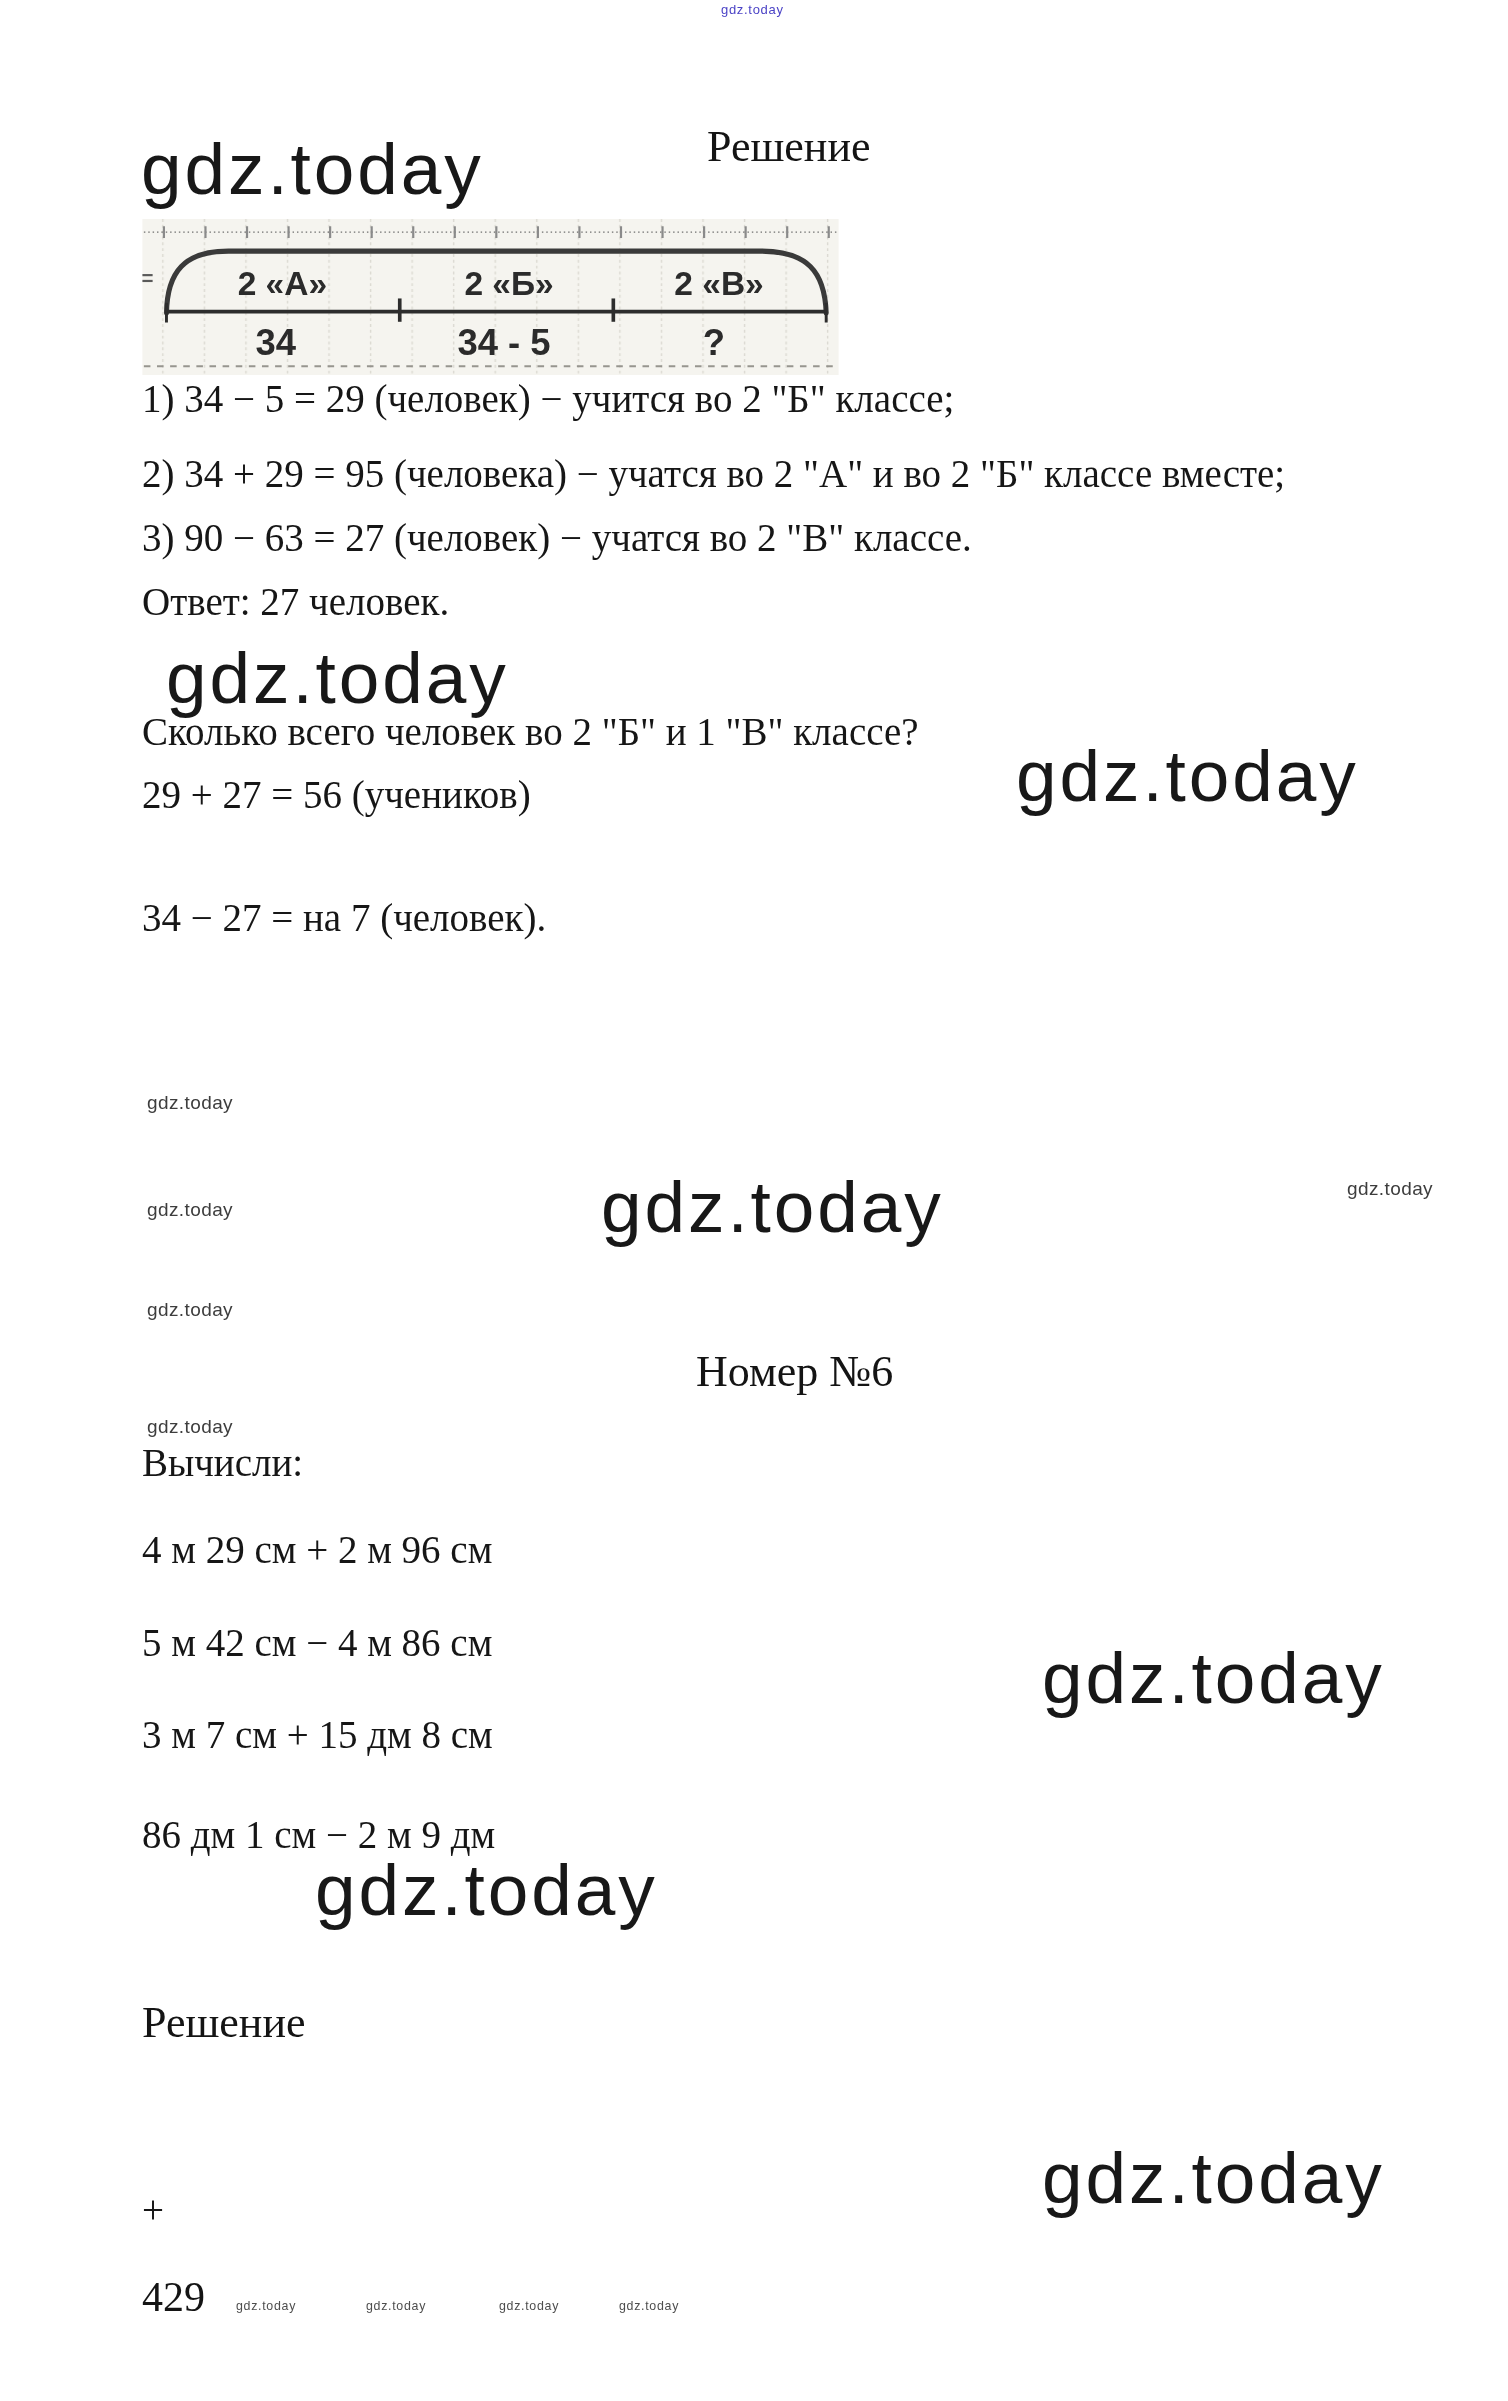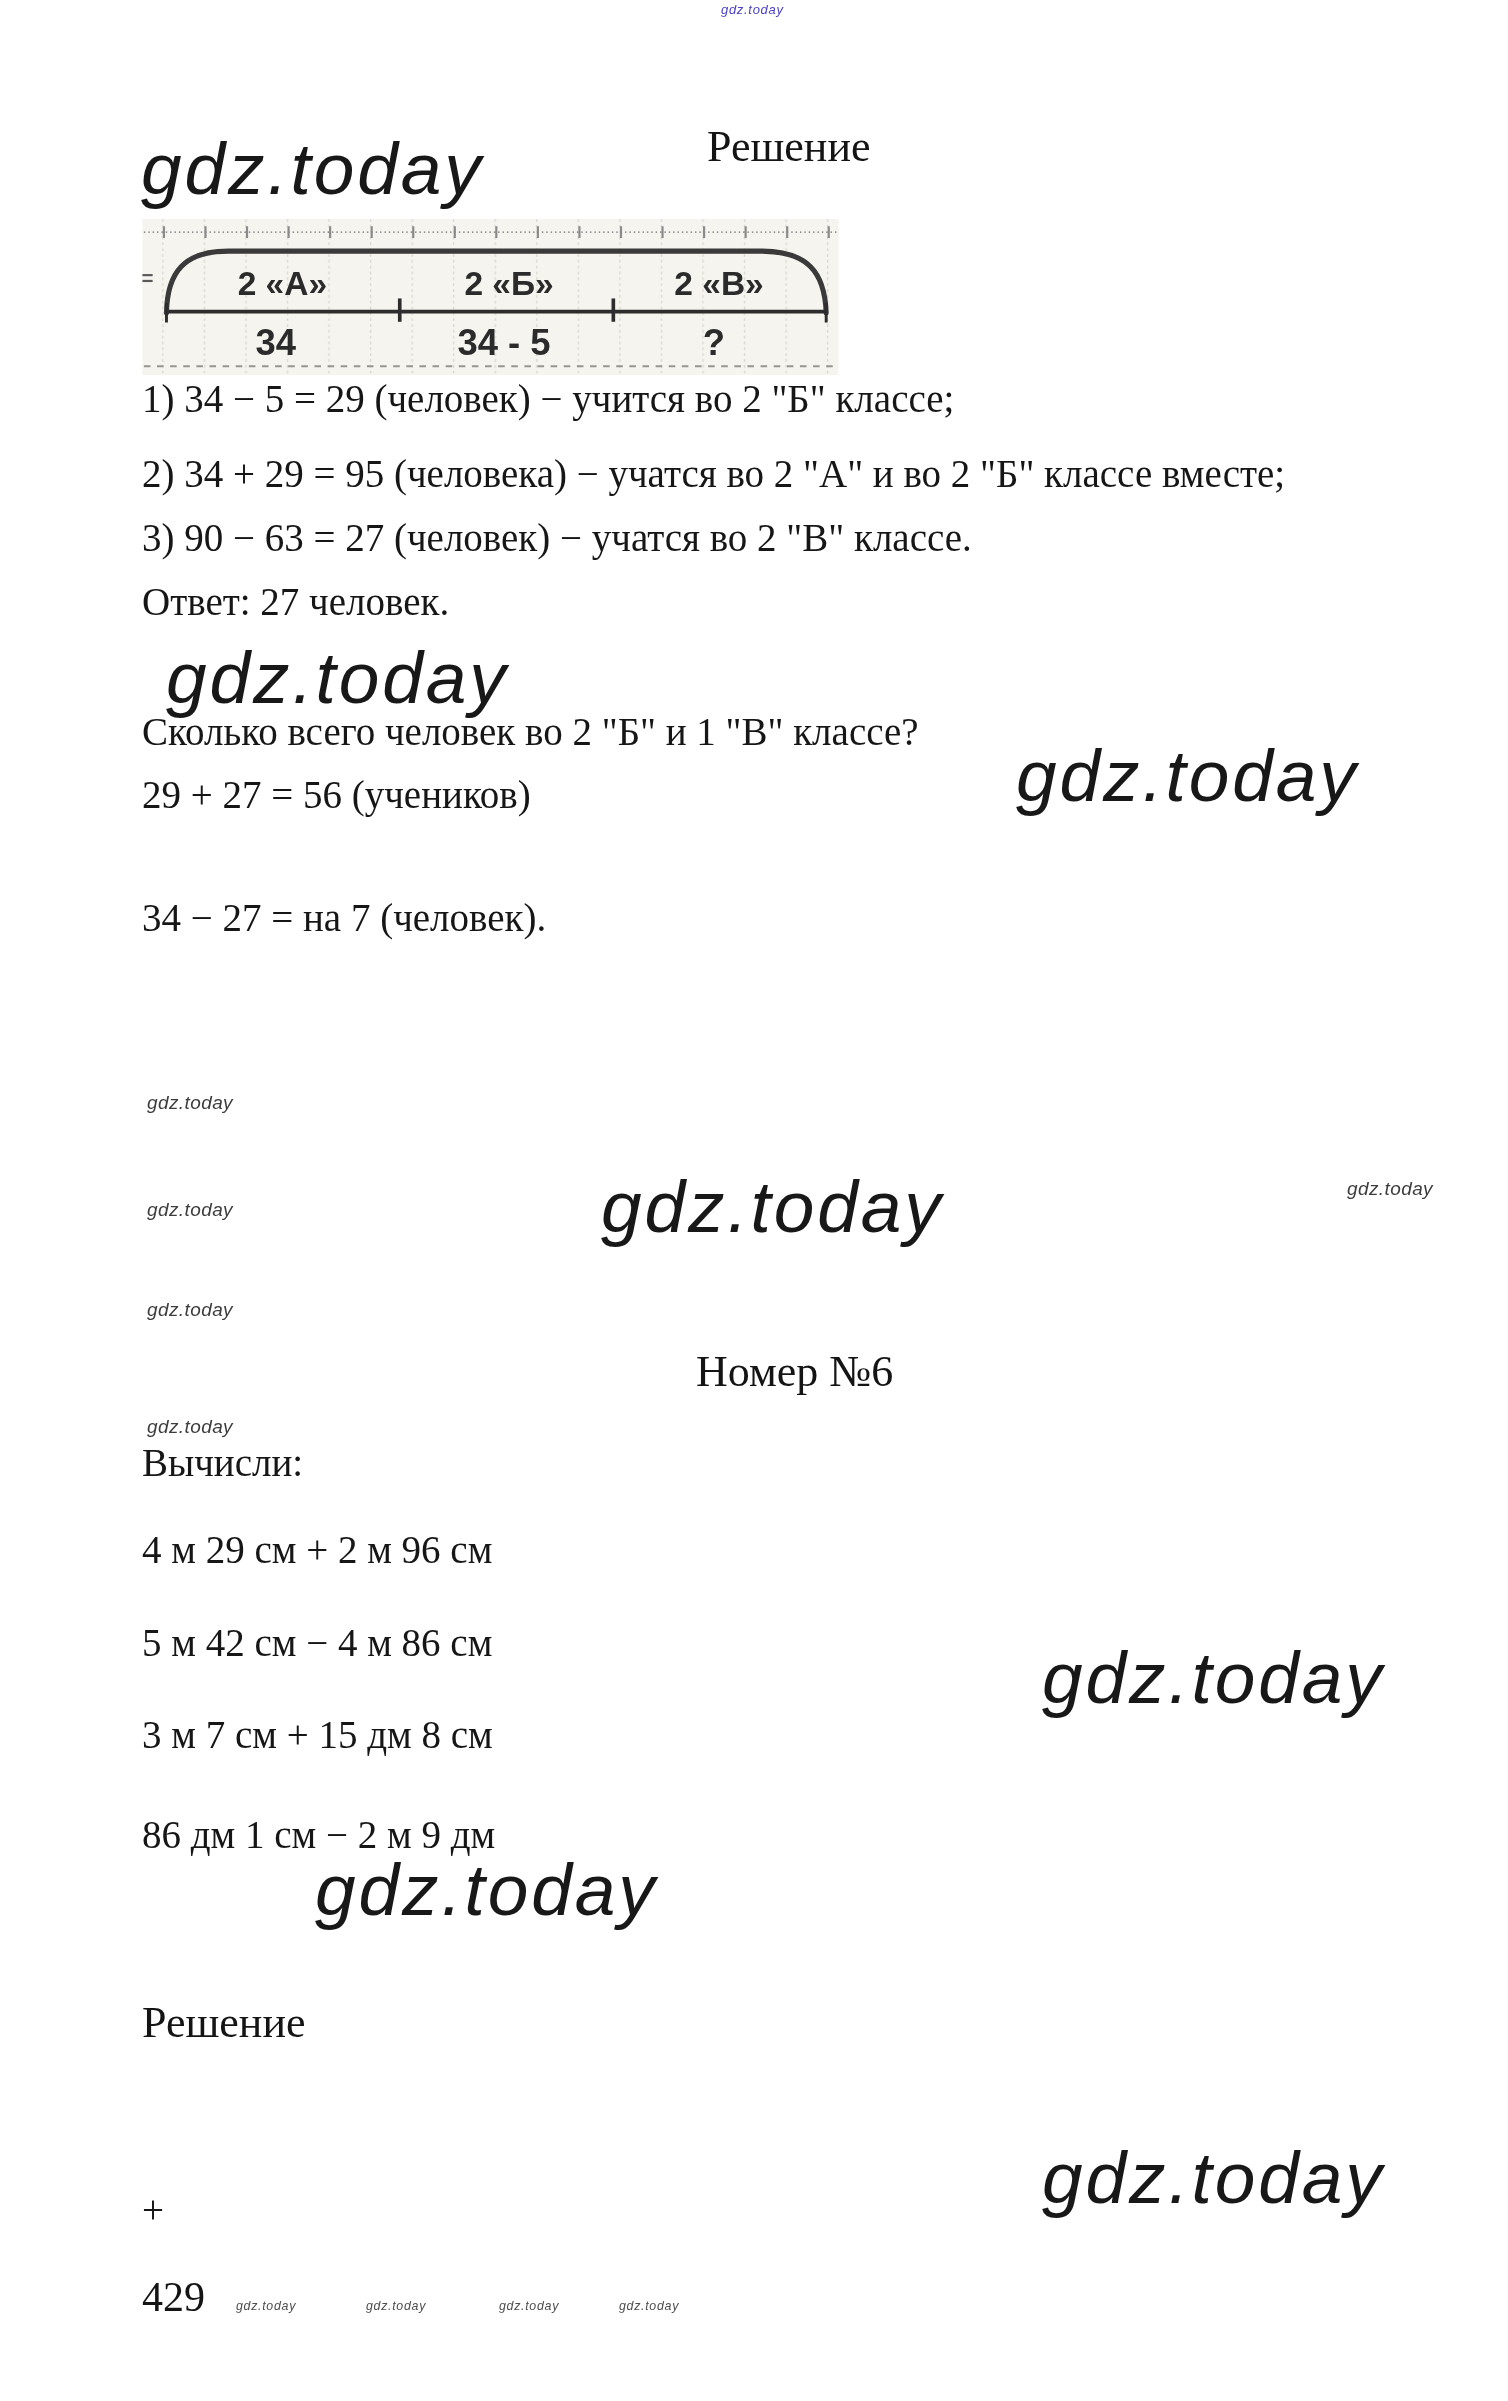--- a/index.html
+++ b/index.html
@@ -2,21 +2,21 @@
 <html style="font-size:11.7px"><head>
 <meta charset="utf-8">
 <style>
   html,body{margin:0;padding:0;background:#ffffff;}
   #page{position:relative;width:1509px;height:2401px;background:#ffffff;overflow:hidden;
         font-family:"Liberation Serif",serif;color:#1a1a1a;}
   .abs{position:absolute;white-space:nowrap;}
   .body-text{font-family:"Liberation Serif",serif;font-size:39px;color:#161616;}
   .heading{font-family:"Liberation Serif",serif;font-size:44px;color:#141414;}
   .pagenum{font-family:"Liberation Serif",serif;font-size:42px;color:#141414;}
-  .wm{font-family:"Liberation Sans","DejaVu Sans",sans-serif;font-weight:200;color:#181818;font-style:italic;}
+  .wm{font-family:"Liberation Sans","DejaVu Sans",sans-serif;font-weight:200;color:#181818;}
   .wm-big{font-size:73px;letter-spacing:2.9px;}
   .wm-small{font-size:19px;letter-spacing:0.4px;color:#3d3d3d;}
   .wm-tiny{font-size:12.4px;letter-spacing:0.7px;color:#4e4e4e;}
   .wm-blue{font-size:13px;letter-spacing:0.7px;color:#4b43c6;}
   .scan{position:absolute;left:142px;top:219px;width:697px;height:192px;}
   .scan svg{display:block;}
 </style>
 </head>
 <body>
 

